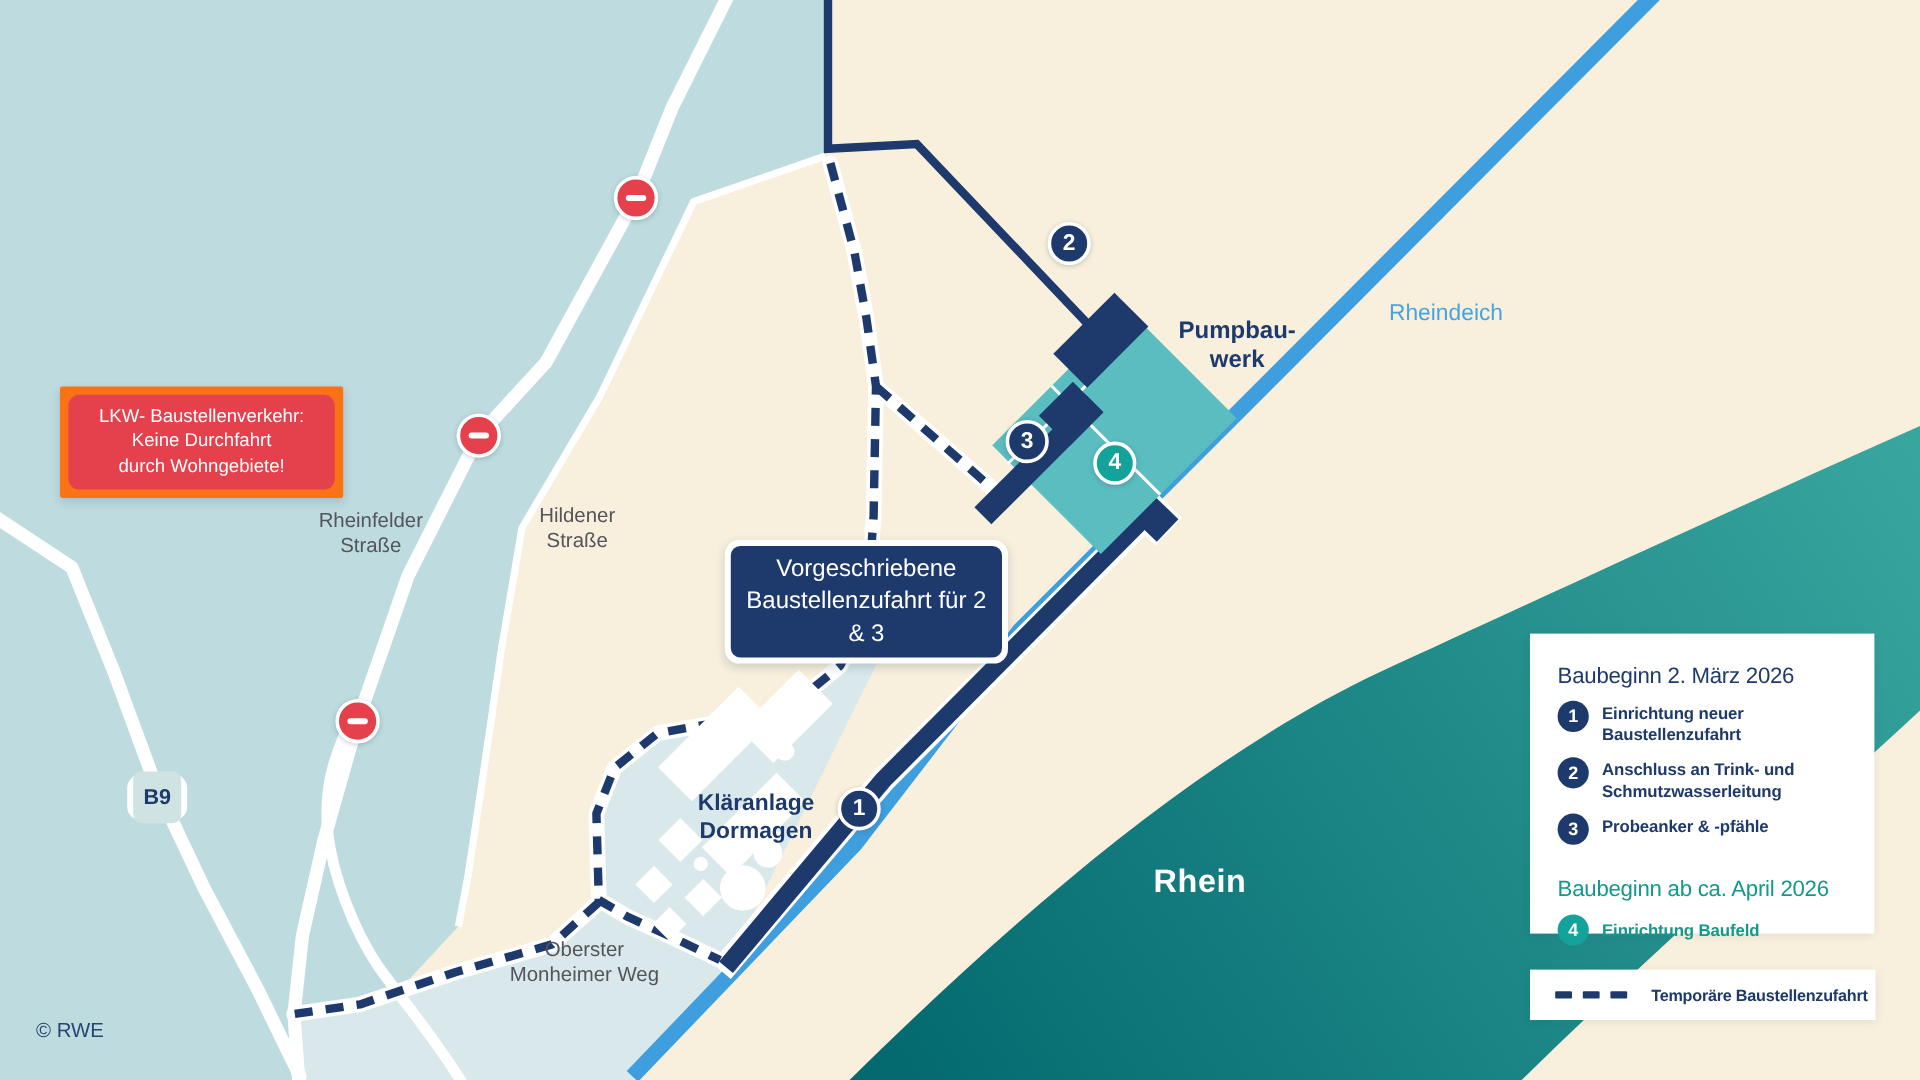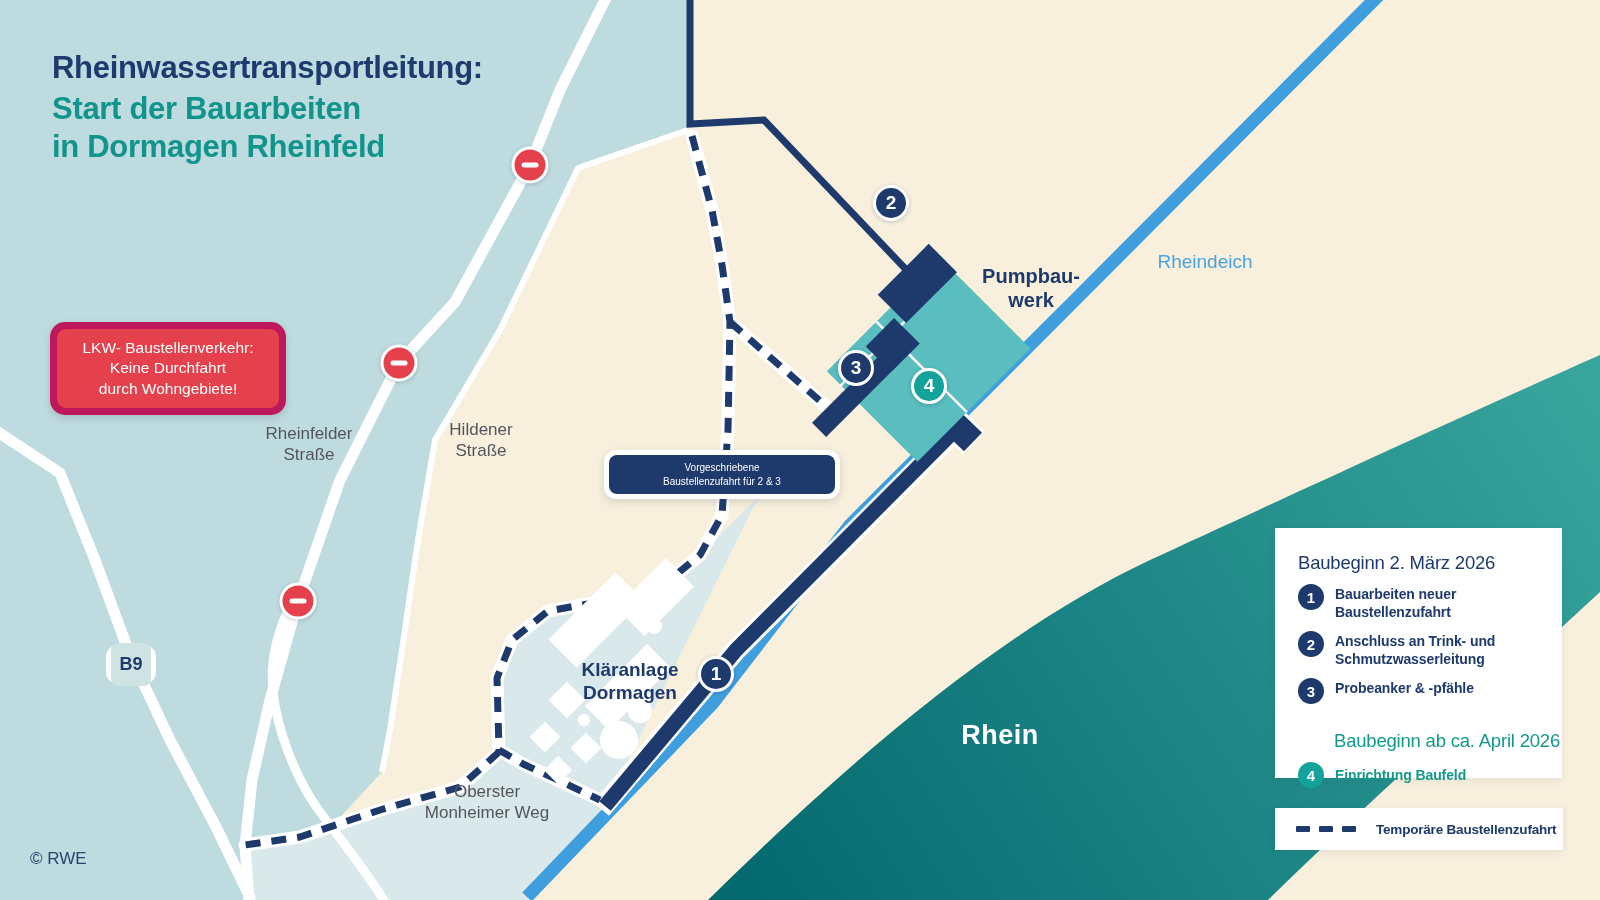--- a/index.html
+++ b/index.html
@@ -8,30 +8,30 @@
   #mapsvg{position:absolute;left:0;top:0;width:1600px;height:900px;display:block;}
 
   .abs{position:absolute;}
   .ctr{transform:translate(-50%,-50%);text-align:center;}
 
   
   .title-line1{color:#1d3b6e;font-size:31px;font-weight:800;letter-spacing:-0.3px;line-height:1.0;}
   .title-line2{color:#11948c;font-size:31px;font-weight:800;letter-spacing:-0.3px;line-height:1.0;margin-top:10px;}
 
   
-  .warnbox{left:50px;top:322px;width:222px;background:#be185d;border-radius:15px;padding:7px;
+  .warnbox{left:50px;top:322px;width:222px;background:#f97316;border-radius:2px;padding:7px;
            box-shadow:0 3px 8px rgba(40,60,80,.18);}
   .warnbox-inner{background:#e5414d;border-radius:9px;padding:9px 6px;text-align:center;
                  color:#fff;font-size:15.5px;font-weight:500;line-height:1.32;}
 
   
   .accessbox{left:604px;top:450px;width:226px;background:#ffffff;border-radius:12px;padding:5px;
              box-shadow:0 3px 8px rgba(40,60,80,.18);}
   .accessbox-inner{background:#1e3a6c;border-radius:8px;padding:6px 4px;text-align:center;
-                   color:#fff;font-size:10px;line-height:1.35;}
+                   color:#fff;font-size:20px;line-height:1.35;}
 
   
   .street{color:#54555c;font-size:17px;line-height:1.25;}
   .bluelabel{color:#49a3dd;font-size:19px;}
   .navylabel{color:#1e3a6c;font-weight:800;font-size:20px;line-height:1.2;}
   .klaer{font-size:19px;}
   .rhein{color:#ffffff;font-weight:800;font-size:27px;letter-spacing:.5px;}
   .copyright{color:#27456f;font-size:17px;}
 
   
@@ -50,21 +50,21 @@
   
   .noentry{width:37px;height:37px;border-radius:50%;background:#e5414d;border:3px solid #fff;
            box-sizing:border-box;transform:translate(-50%,-50%);display:flex;align-items:center;
            justify-content:center;box-shadow:0 1px 4px rgba(30,50,80,.25);}
   .noentry .bar{width:17px;height:5px;background:#fff;border-radius:3px;}
 
   
   .legendbox{left:1275px;top:528px;width:287px;height:250px;background:#fff;box-sizing:border-box;
              padding:24px 16px 0 23px;box-shadow:0 2px 8px rgba(40,60,80,.10);}
   .legend-h{font-size:18.5px;font-weight:400;letter-spacing:-0.2px;color:#1e3a6c;white-space:nowrap;}
-  .legend-h.teal{color:#12998c;margin-left:36px;}
+  .legend-h.teal{color:#12998c;}
   .litem{display:flex;align-items:flex-start;gap:11px;margin-top:10px;}
   .lnum{flex:0 0 auto;width:26px;height:26px;border-radius:50%;background:#1e3a6c;color:#fff;
         display:flex;align-items:center;justify-content:center;font-size:15px;font-weight:800;}
   .lnum.teal{background:#14a39b;}
   .ltext{color:#1e3a6c;font-size:14px;font-weight:700;line-height:1.25;padding-top:2px;letter-spacing:-0.1px;}
   .ltext.teal{color:#12998c;padding-top:5px;}
   .ltext span{display:block;}
 
   
   .dashlegend{left:1275px;top:808px;width:288px;height:42px;background:#fff;display:flex;
@@ -136,25 +136,20 @@
       <rect x="-11" y="-11" width="22" height="22" transform="translate(586,748) rotate(45)"></rect>
       <rect x="-10" y="-10" width="20" height="20" transform="translate(558,770) rotate(45)"></rect>
       <circle cx="619" cy="740" r="19"></circle>
       <circle cx="640" cy="711" r="12"></circle>
       <circle cx="654" cy="626" r="8"></circle>
       <circle cx="648" cy="698" r="5"></circle>
       <circle cx="584" cy="720" r="6"></circle>
     </g>
   </svg>
 
-  <div class="abs" style="left:52px;top:52px;">
-    <div class="title-line1">Rheinwassertransportleitung:</div>
-    <div class="title-line2">Start der Bauarbeiten</div>
-    <div class="title-line2" style="margin-top:7px;">in Dormagen Rheinfeld</div>
-  </div>
 
   <div class="abs warnbox">
     <div class="warnbox-inner">
       <div>LKW- Baustellenverkehr:</div>
       <div>Keine Durchfahrt</div>
       <div>durch Wohngebiete!</div>
     </div>
   </div>
 
   <div class="abs accessbox">
@@ -206,21 +201,21 @@
   <div class="abs noentry" style="left:298px;top:601px;">
       <div class="bar"></div>
     </div>
 
   <div class="abs legendbox">
     <div class="legend-h">Baubeginn 2. März 2026</div>
 
     <div class="litem">
       <div class="lnum">1</div>
       <div class="ltext">
-        <span>Bauarbeiten neuer</span>
+        <span>Einrichtung neuer</span>
         <span>Baustellenzufahrt</span>
       </div>
     </div>
     <div class="litem">
       <div class="lnum">2</div>
       <div class="ltext">
         <span>Anschluss an Trink- und</span>
         <span>Schmutzwasserleitung</span>
       </div>
     </div>

